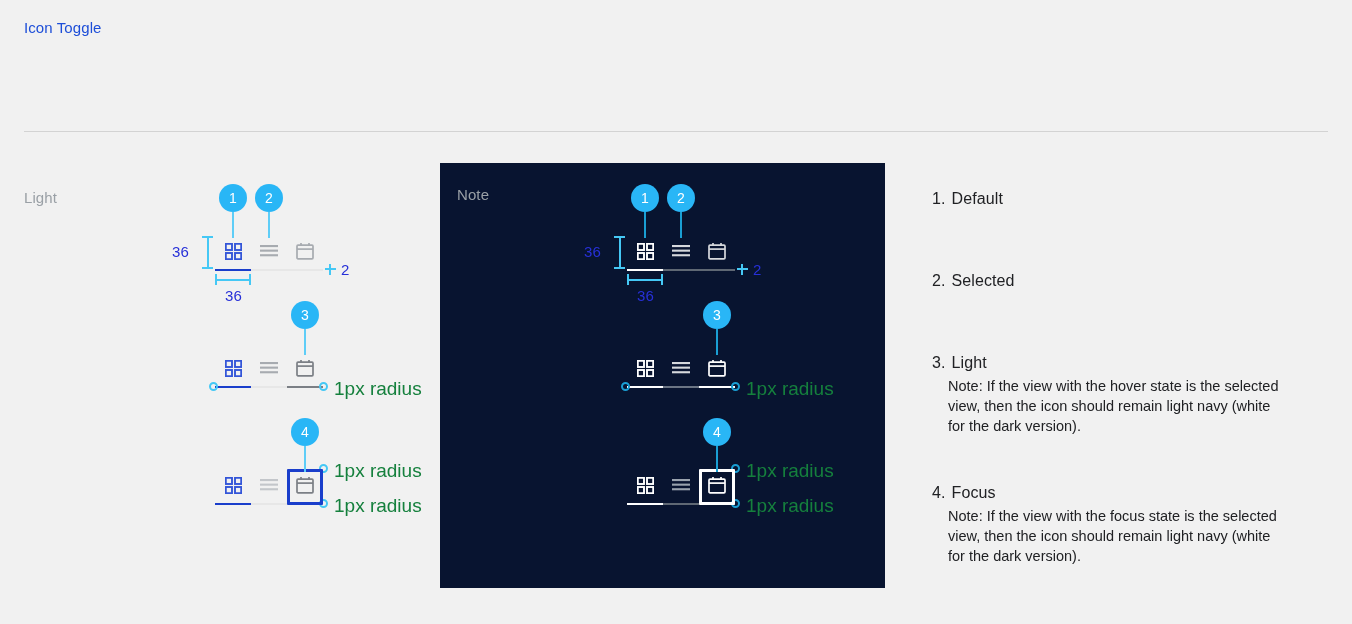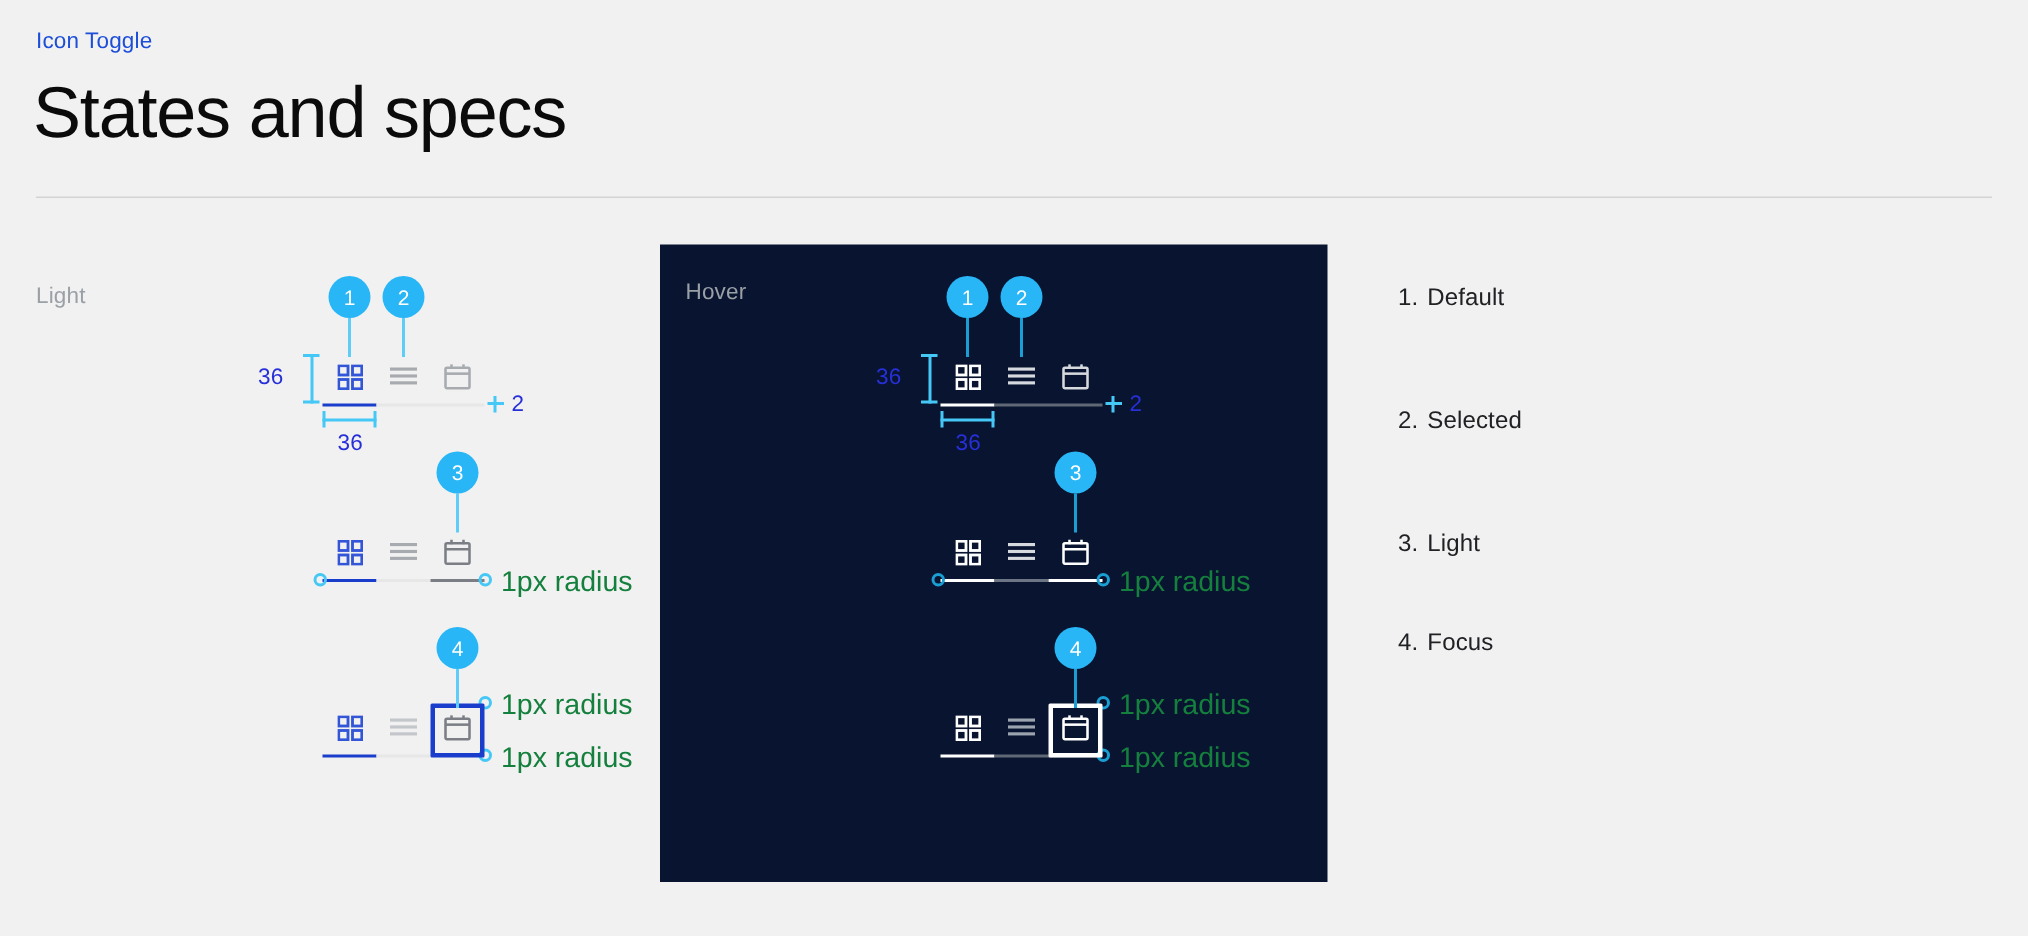--- a/index.html
+++ b/index.html
@@ -103,21 +103,20 @@
     margin-top: 4px; padding-left: 16px; max-width: 350px;
   }
   .spacer-lg { height: 38px; }
 </style>
 </head>
 <body>
 
 <div id="root">
 
   <div class="eyebrow">Icon Toggle</div>
-  <h1 class="page-title">States and specs</h1>
   <div class="header-rule"></div>
 
   <div class="panel" id="light-panel">
     <div class="panel-label">Light</div>
 
     <div class="toggle-group" style="left:215px; top:86px;">
 
       <div class="badge" style="left:4px; top:-52px;">1</div>
       <div class="leader" style="left:17px; top:-24px; height:26px;"></div>
       <div class="badge" style="left:40px; top:-52px;">2</div>
@@ -250,21 +249,21 @@
       </div>
 
       <div class="dot" style="left:104px; top:-6px;"></div>
       <div class="radius-label" style="left:119px; top:-10px;">1px radius</div>
       <div class="dot" style="left:104px; top:29px;"></div>
       <div class="radius-label" style="left:119px; top:25px;">1px radius</div>
     </div>
   </div>
 
   <div class="panel" id="dark-panel">
-    <div class="panel-label">Hover</div>
+    <div class="panel-label">Note</div>
 
     <div class="toggle-group" style="left:187px; top:73px;">
       <div class="badge" style="left:4px; top:-52px;">1</div>
       <div class="leader" style="left:17px; top:-24px; height:26px;"></div>
       <div class="badge" style="left:40px; top:-52px;">2</div>
       <div class="leader" style="left:53px; top:-24px; height:26px;"></div>
 
       <div class="icon-row">
         <div class="icon-cell">
           <svg width="17" height="17" viewBox="0 0 17 17" aria-hidden="true">
@@ -414,24 +413,26 @@
         <span>Selected</span>
       </div>
     </div>
     <div class="spacer-lg"></div>
 
     <div class="legend-item">
       <div class="legend-head">
         <span>3.</span>
         <span>Light</span>
       </div>
+      <div class="legend-note">Note: If the view with the hover state is the selected view, then the icon should remain light navy (white for the dark version).</div>
     </div>
     <div style="height:22px"></div>
 
     <div class="legend-item">
       <div class="legend-head">
         <span>4.</span>
         <span>Focus</span>
       </div>
+      <div class="legend-note">Note: If the view with the focus state is the selected view, then the icon should remain light navy (white for the dark version).</div>
     </div>
   </div>
 
 </div>
 
 </body></html>

